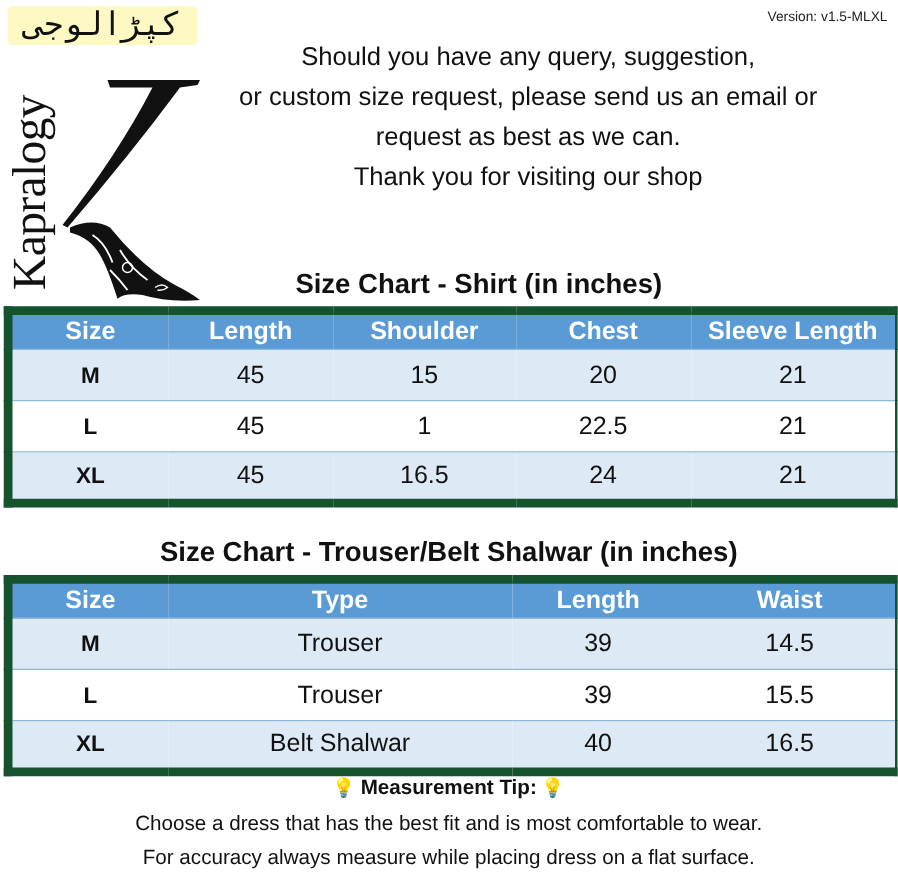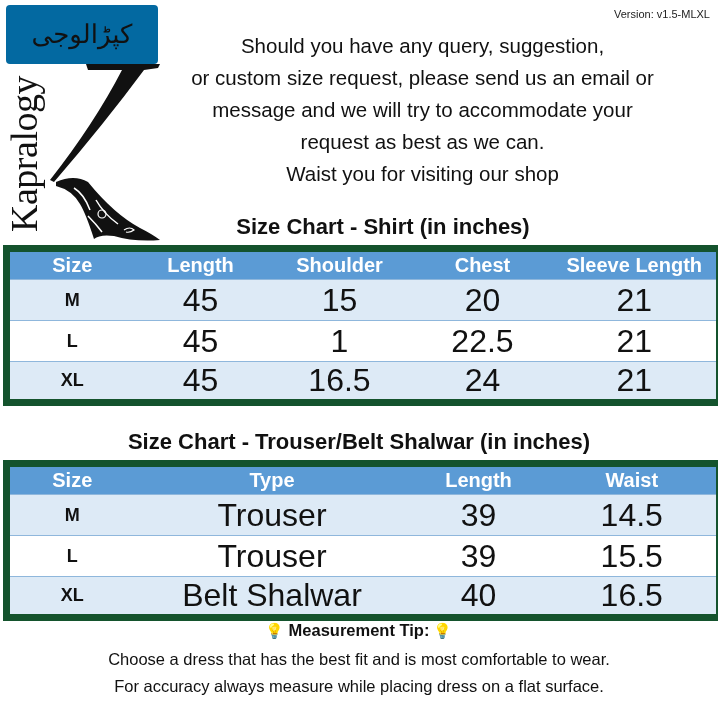--- a/index.html
+++ b/index.html
@@ -5,24 +5,24 @@
     * { box-sizing: border-box; margin: 0; padding: 0; }
     html, body { width: 718px; height: 708px; background: #ffffff; overflow: hidden; }
     body { position: relative; font-family: "Liberation Sans", sans-serif; color: #111; }
 
     .version {
       position: absolute; right: 8px; top: 8px;
       font-size: 11px; color: #222;
     }
 
     .logo-badge {
-      position: absolute; left: 6px; top: 5px; width: 152px; height: 59px;
-      background: #0369a1; border-radius: 4px;
+      position: absolute; left: 6px; top: 5px; width: 152px; height: 31px;
+      background: #fef9c3; border-radius: 4px;
       display: flex; align-items: center; justify-content: center;
-      font-family: Liberation Serif, serif; font-size: 26px; color: #111;
+      font-family: Liberation Mono, monospace; font-size: 26px; color: #111;
       direction: rtl;
     }
 
     .brand-vertical {
       position: absolute; left: 4px; top: 66px; width: 40px; height: 176px;
       display: flex; align-items: center; justify-content: center;
     }
     .brand-vertical span {
       display: block; transform: rotate(-90deg); white-space: nowrap;
       font-family: "Liberation Serif", serif; font-size: 38px; color: #111;
@@ -46,21 +46,21 @@
     table.size {
       position: absolute; left: 3px; width: 713px;
       border-collapse: collapse; table-layout: fixed;
       border: 7px solid #14532d;
     }
     table.size th {
       background: #5b9bd5; color: #ffffff; font-weight: bold; font-size: 20px;
       height: 31px; text-align: center; padding: 0;
     }
     table.size td {
-      height: 41px; text-align: center; font-size: 32px; color: #111; padding: 0;
+      height: 41px; text-align: center; font-size: 20px; color: #111; padding: 0;
       border-top: 1px solid #8fb7dc;
     }
     table.size td.sz { font-weight: bold; font-size: 18px; }
     table.size tr.odd td { background: #ddeaf6; }
     table.size tr.even td { background: #ffffff; }
     .shirt { top: 245px; }
     .trouser { top: 460px; }
 
     .tip-title {
       position: absolute; top: 621px; left: 0; width: 718px; text-align: center;
@@ -93,23 +93,22 @@
 
   <path d="M12 118 Q30 110 44 118 Q70 150 96 164 Q108 170 116 176 Q90 178 70 172 Q56 170 50 175 Q42 150 36 140 Q28 126 12 122 Z" fill="#111"></path>
   <path d="M30 124 Q40 130 46 146 M52 136 Q60 150 74 160 M44 152 Q52 160 58 168" stroke="#fff" stroke-width="1.5" fill="none"></path>
   <circle cx="58" cy="150" r="4" fill="none" stroke="#fff" stroke-width="1.2"></circle>
   <path d="M80 166 q6 -4 10 0 q-4 3 -8 2" stroke="#fff" stroke-width="1.2" fill="none"></path>
 </svg>
 
 <div class="intro">
   <div>Should you have any query, suggestion,</div>
   <div>or custom size request, please send us an email or</div>
-  <div>message and we will try to accommodate your</div>
   <div>request as best as we can.</div>
-  <div>Waist you for visiting our shop</div>
+  <div>Thank you for visiting our shop</div>
 </div>
 
 <div class="section-title title-shirt">Size Chart - Shirt (in inches)</div>
 
 <table class="size shirt">
   <colgroup>
     <col style="width:128px">
       <col style="width:132px">
       <col style="width:146px">
       <col style="width:140px">

